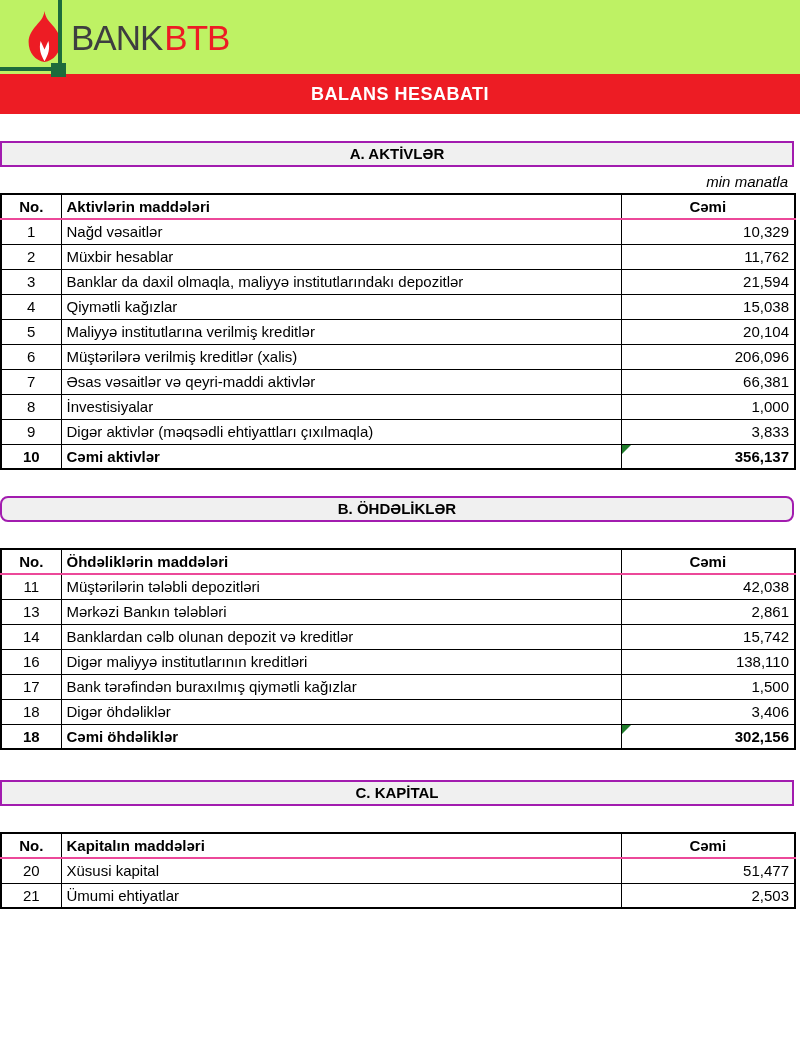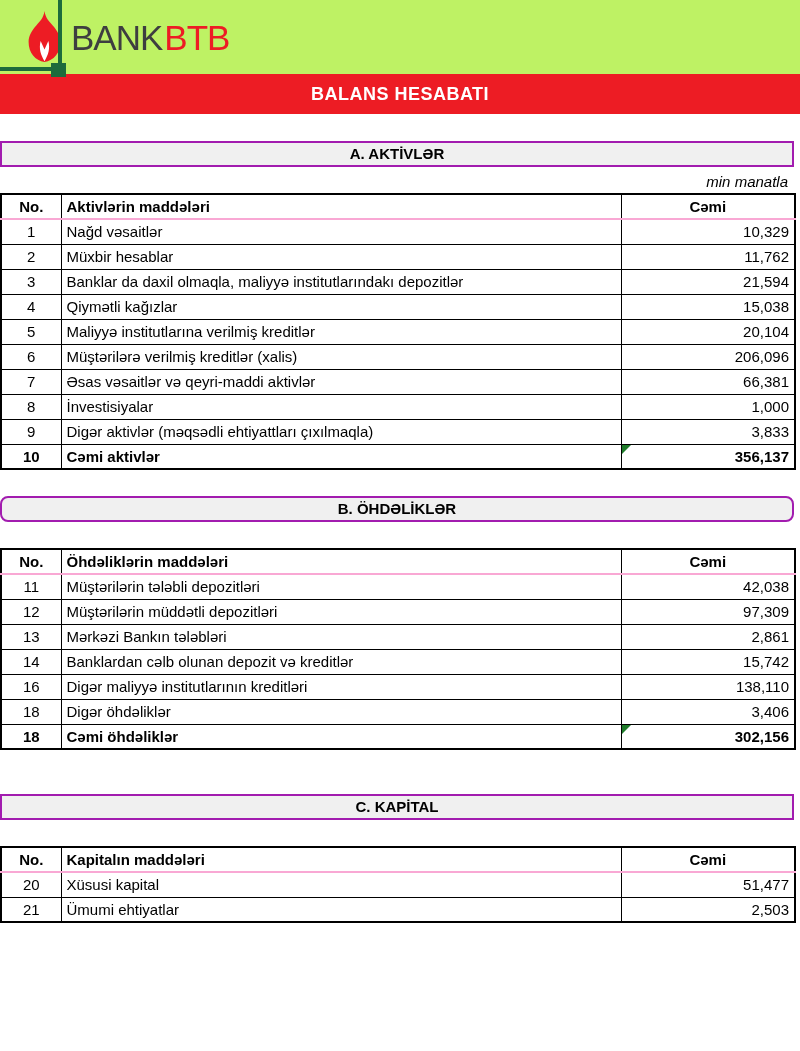--- a/index.html
+++ b/index.html
@@ -33,37 +33,37 @@
     display:flex;align-items:center;justify-content:center;
   }
   .banner span{color:#fff;font-weight:bold;font-size:18px;letter-spacing:.5px;}
   
   .section-bar{
     width:794px;height:26px;border:2px solid #a21caf;background:var(--section-bg);
     text-align:center;font-weight:bold;font-size:15px;line-height:21px;
   }
   .bar-a{margin-top:27px;}
   .bar-b{margin-top:26px;border-radius:8px;}
-  .bar-c{margin-top:44px;}
+  .bar-c{margin-top:30px;}
   
   .note{
     width:794px;text-align:right;font-style:italic;font-size:15px;
     margin:6px 0 3px;padding-right:6px;
   }
   
   table{
     width:794px;border-collapse:collapse;table-layout:fixed;
     border:2px solid #000;
   }
   .t-b,.t-c{margin-top:26px;}
   th,td{
     border:1px solid #000;height:25px;padding:0 5px;
     font-size:15px;overflow:hidden;white-space:nowrap;
   }
-  thead th{font-weight:bold;border-bottom:2px solid #f9a8d4;}
+  thead th{font-weight:bold;border-bottom:2px solid #ec4899;}
   .c-no{width:60px;text-align:center;}
   .c-item{width:560px;text-align:left;}
   .c-val{width:174px;text-align:right;}
   th.c-val{text-align:center;}
   tr.total-row td{font-weight:bold;}
   td.c-val{position:relative;padding-left:17px;}
   td.c-val.marker::before{
     content:"";position:absolute;top:0;left:0;width:0;height:0;
     border-top:9px solid var(--marker-green);border-right:9px solid transparent;
   }
@@ -161,38 +161,38 @@
       <th class="c-val">Cəmi</th>
     </tr>
   </thead>
   <tbody>
       <tr>
       <td class="c-no">11</td>
       <td class="c-item">Müştərilərin tələbli depozitləri</td>
       <td class="c-val">42,038</td>
     </tr>
       <tr>
-      <td class="c-no">12</td>
-      <td class="c-item">Müştərilərin müddətli depozitləri</td>
-      <td class="c-val">97,309</td>
-    </tr>
-      <tr>
       <td class="c-no">13</td>
       <td class="c-item">Mərkəzi Bankın tələbləri</td>
       <td class="c-val">2,861</td>
     </tr>
       <tr>
       <td class="c-no">14</td>
       <td class="c-item">Banklardan cəlb olunan depozit və kreditlər</td>
       <td class="c-val">15,742</td>
     </tr>
       <tr>
       <td class="c-no">16</td>
       <td class="c-item">Digər maliyyə institutlarının kreditləri</td>
       <td class="c-val">138,110</td>
+    </tr>
+      <tr>
+      <td class="c-no">17</td>
+      <td class="c-item">Bank tərəfindən buraxılmış qiymətli kağızlar</td>
+      <td class="c-val">1,500</td>
     </tr>
       <tr>
       <td class="c-no">18</td>
       <td class="c-item">Digər öhdəliklər</td>
       <td class="c-val">3,406</td>
     </tr>
       <tr class="total-row">
       <td class="c-no">18</td>
       <td class="c-item">Cəmi öhdəliklər</td>
       <td class="c-val marker">302,156</td>

